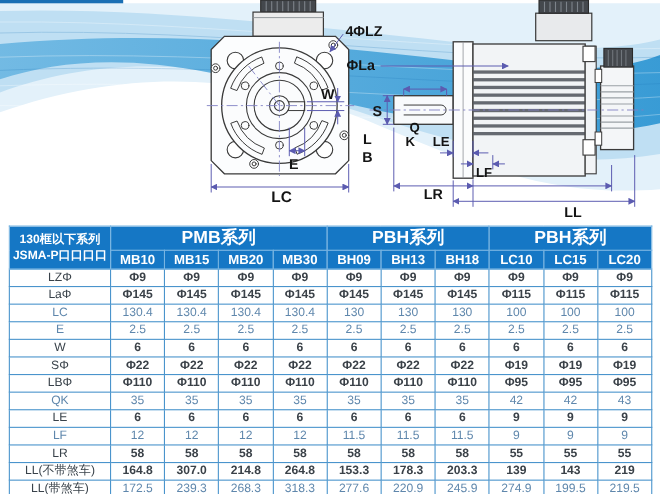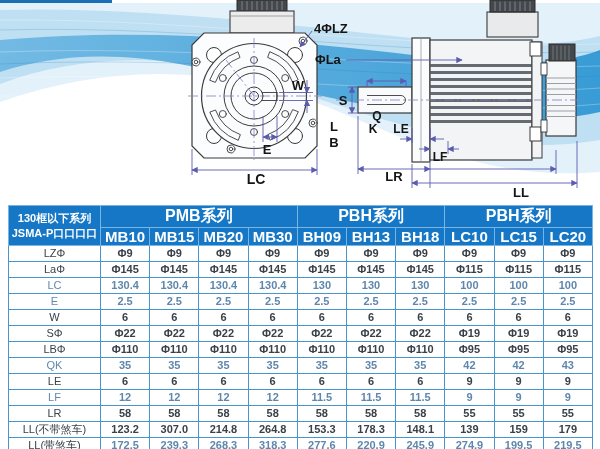--- a/index.html
+++ b/index.html
@@ -14,30 +14,30 @@
   table.spec{
     border-collapse:collapse;table-layout:fixed;width:584px;
     font-family:"Liberation Sans",sans-serif;
   }
   table.spec th{
     background:#1577c5;color:#ffffff;font-weight:bold;
     border:1px solid #79b5e2;padding:0;
   }
   th.corner{font-size:11px;line-height:1.3;font-weight:bold;}
   th.group{font-size:16px;height:14px;}
-  th.model{font-size:15px;height:16px;}
+  th.model{font-size:12px;height:16px;}
   table.spec td{
     border:1px solid #4a94cc;padding:0;text-align:center;
     font-size:11px;height:15px;line-height:15px;background:#ffffff;
     white-space:nowrap;overflow:hidden;
   }
   td.rowlabel{color:#39424a;}
   td.rowlabel.muted{color:#5f87ac;}
   td.val.strong{color:#3a4148;font-weight:bold;}
-  td.val.muted{color:#5f87ac;font-weight:bold;margin-top:42px;}
+  td.val.muted{color:#5f87ac;font-weight:normal;margin-top:42px;}
   .svgtext{font-family:"Liberation Sans",sans-serif;font-weight:bold;fill:#141414;}
 </style>
 </head>
 <body>
 
 <svg id="diagram" viewBox="0 0 600 205" xmlns="http://www.w3.org/2000/svg">
   <defs>
     <marker id="ah" viewBox="0 0 10 10" refX="9" refY="5" markerWidth="7" markerHeight="7" orient="auto-start-reverse">
       <path d="M0,0 L10,5 L0,10 Z" fill="#5b5bb0"></path>
     </marker>
@@ -446,30 +446,30 @@
           <td class="val strong">58</td>
           <td class="val strong">58</td>
           <td class="val strong">58</td>
           <td class="val strong">58</td>
           <td class="val strong">55</td>
           <td class="val strong">55</td>
           <td class="val strong">55</td>
         </tr>
         <tr>
           <td class="rowlabel">LL(不带煞车)</td>
-          <td class="val strong">123.2</td>
+          <td class="val strong">164.8</td>
           <td class="val strong">307.0</td>
           <td class="val strong">214.8</td>
           <td class="val strong">264.8</td>
           <td class="val strong">153.3</td>
           <td class="val strong">178.3</td>
-          <td class="val strong">148.1</td>
+          <td class="val strong">203.3</td>
           <td class="val strong">139</td>
-          <td class="val strong">159</td>
-          <td class="val strong">179</td>
+          <td class="val strong">143</td>
+          <td class="val strong">219</td>
         </tr>
         <tr>
           <td class="rowlabel">LL(带煞车)</td>
           <td class="val muted">172.5</td>
           <td class="val muted">239.3</td>
           <td class="val muted">268.3</td>
           <td class="val muted">318.3</td>
           <td class="val muted">277.6</td>
           <td class="val muted">220.9</td>
           <td class="val muted">245.9</td>

